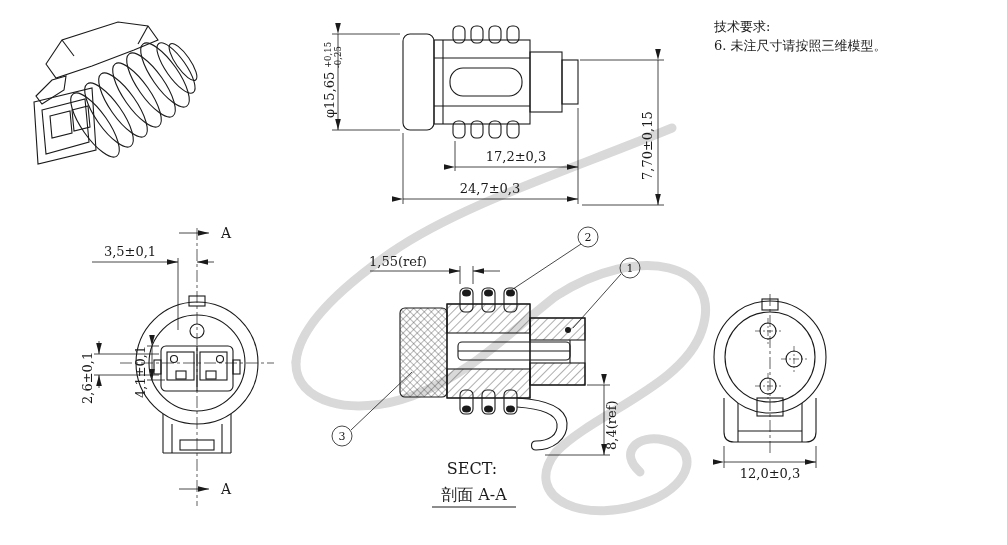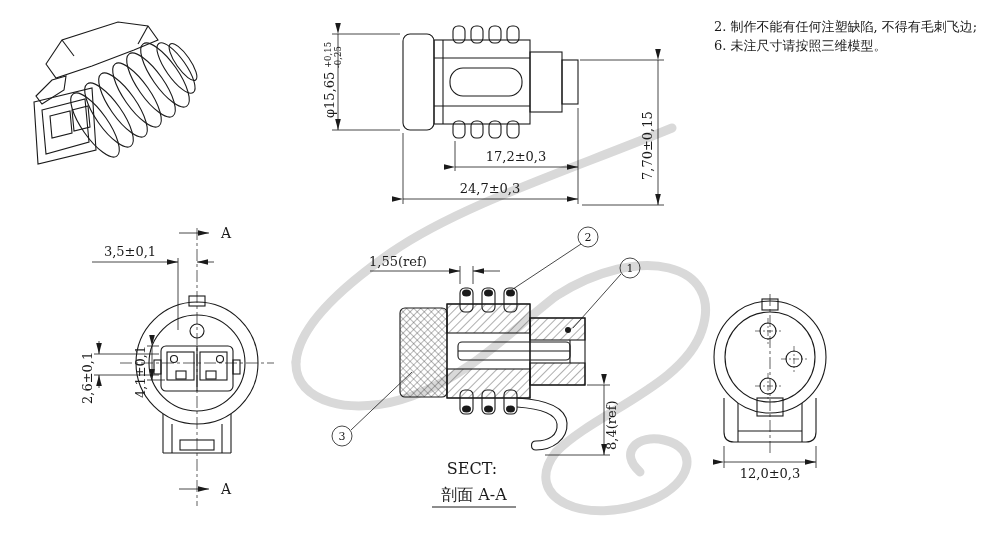--- a/index.html
+++ b/index.html
@@ -277,17 +277,17 @@
     <g>
       <line class="dim" x1="724" y1="446" x2="724" y2="468"></line>
       <line class="dim" x1="816" y1="446" x2="816" y2="468"></line>
       <line class="dim" x1="724" y1="462" x2="816" y2="462" marker-start="url(#arr)" marker-end="url(#arr)"></line>
       <text class="dimtext" x="770" y="478" text-anchor="middle">12,0±0,3</text>
     </g>
   </g>
 </svg>
 
   <div class="notes">
-    <div>2. 制作不能有任何注塑缺陷, 不得有毛刺飞边;</div>
+    <div>技术要求:</div>
     <div>6. 未注尺寸请按照三维模型。</div>
   </div>
 
 </div>
 
 </body></html>

